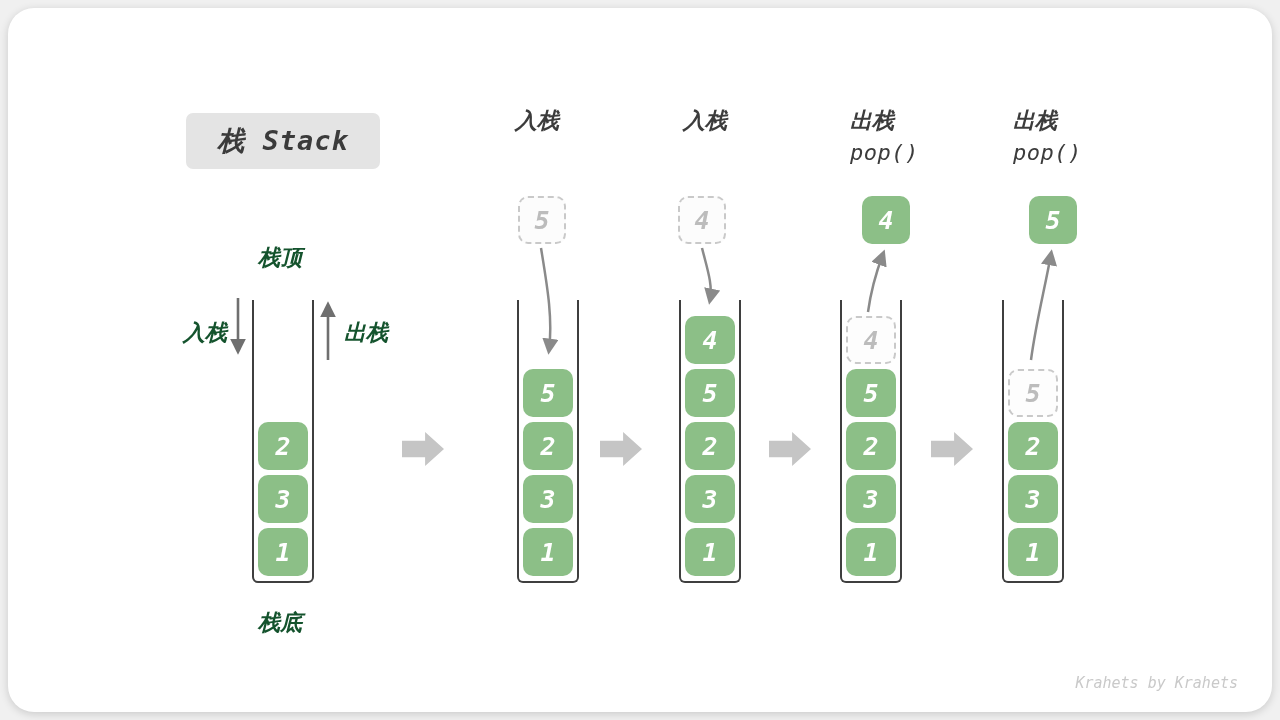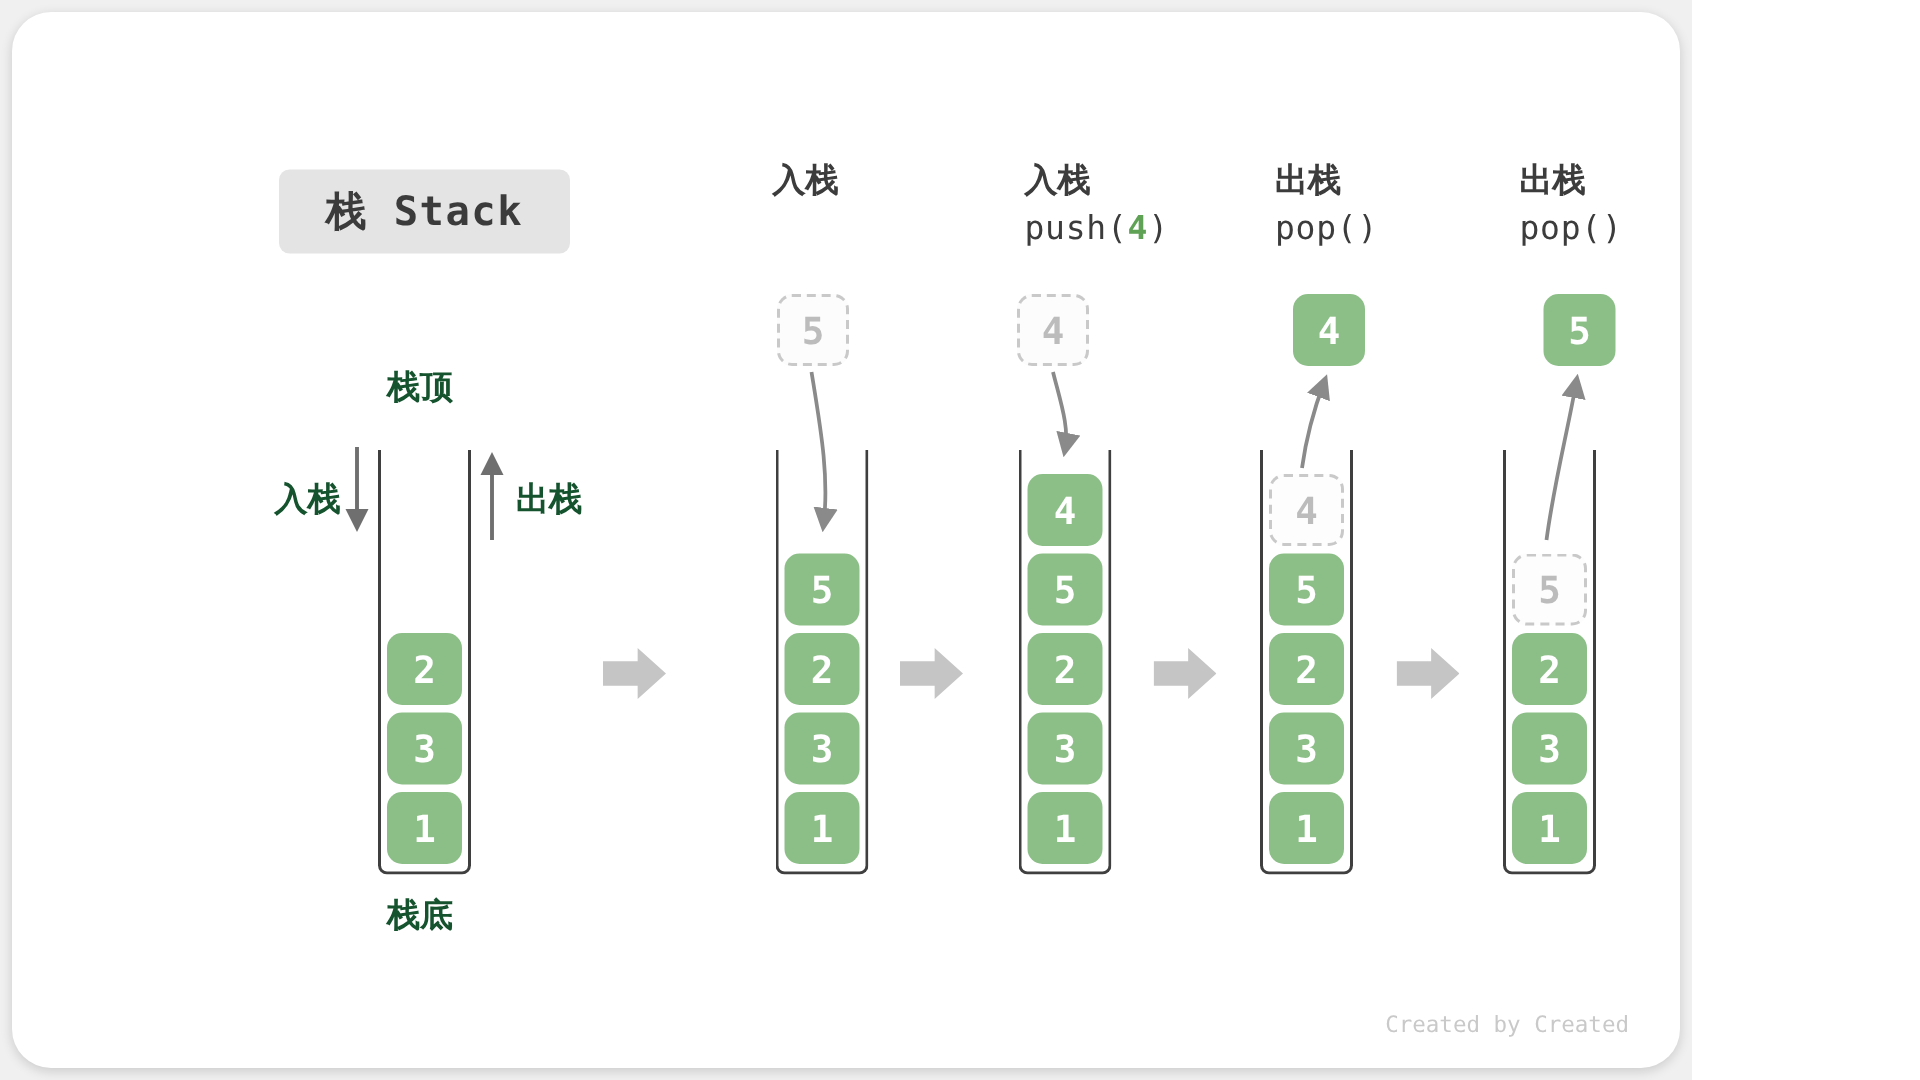--- a/index.html
+++ b/index.html
@@ -1,20 +1,21 @@
 <!DOCTYPE html>
 <html><head>
 <meta charset="utf-8">
 <style>
   html,body{margin:0;padding:0;}
   .stage{
-    position:relative; width:1128px; height:720px;
+    position:relative; width:1280px; height:720px;
     background:#f0f0f0; overflow:hidden;
     font-family:"DejaVu Sans","Liberation Sans",sans-serif;
     color:#3c3c3c;
+    font-style:italic;
   }
   .card{
     position:absolute; left:8px; top:8px; right:8px; bottom:8px;
     background:#ffffff; border-radius:26px;
     box-shadow:0 2px 8px rgba(0,0,0,.16);
   }
   .abs{position:absolute;}
 
   
   .title-box{
@@ -87,33 +88,32 @@
 
   <div class="abs title-box">
     <span>栈 Stack</span>
   </div>
 
   <div class="abs op" style="left:515px">
     <div class="op-action">入栈</div>
   </div>
   <div class="abs op" style="left:683px">
     <div class="op-action">入栈</div>
-    <div class="op-code"><span>push(</span><span class="arg">4</span><span>)</span></div>
   </div>
   <div class="abs op" style="left:850px">
     <div class="op-action">出栈</div>
     <div class="op-code"><span>pop(</span><span class="arg"></span><span>)</span></div>
   </div>
   <div class="abs op" style="left:1013px">
     <div class="op-action">出栈</div>
     <div class="op-code"><span>pop(</span><span class="arg"></span><span>)</span></div>
   </div>
 
   <div class="abs zh-label" style="left:258px; top:243px">栈顶</div>
-  <div class="abs zh-label" style="left:258px; top:595px">栈底</div>
+  <div class="abs zh-label" style="left:258px; top:608px">栈底</div>
   <div class="abs zh-label" style="left:183px; top:318px">入栈</div>
   <div class="abs zh-label" style="left:344px; top:318px">出栈</div>
 
   <div class="abs well" style="left:252px">
     <div class="item">
         <span>2</span>
       </div>
     <div class="item">
         <span>3</span>
       </div>
@@ -220,14 +220,14 @@
 
     <path d="M541,248 C547,285 553,318 549,350" stroke="#8a8a8a" stroke-width="2.5" fill="none" marker-end="url(#ah-gray)"></path>
 
     <path d="M702,248 C707,268 713,285 710,300" stroke="#8a8a8a" stroke-width="2.5" fill="none" marker-end="url(#ah-gray)"></path>
 
     <path d="M868,312 C871,290 877,270 883,254" stroke="#8a8a8a" stroke-width="2.5" fill="none" marker-end="url(#ah-gray)"></path>
 
     <path d="M1031,360 C1036,322 1045,288 1051,254" stroke="#8a8a8a" stroke-width="2.5" fill="none" marker-end="url(#ah-gray)"></path>
   </svg>
 
-  <div class="abs footer">Created by Created</div>
+  <div class="abs footer">Krahets by Krahets</div>
 </div>
 
 </body></html>

